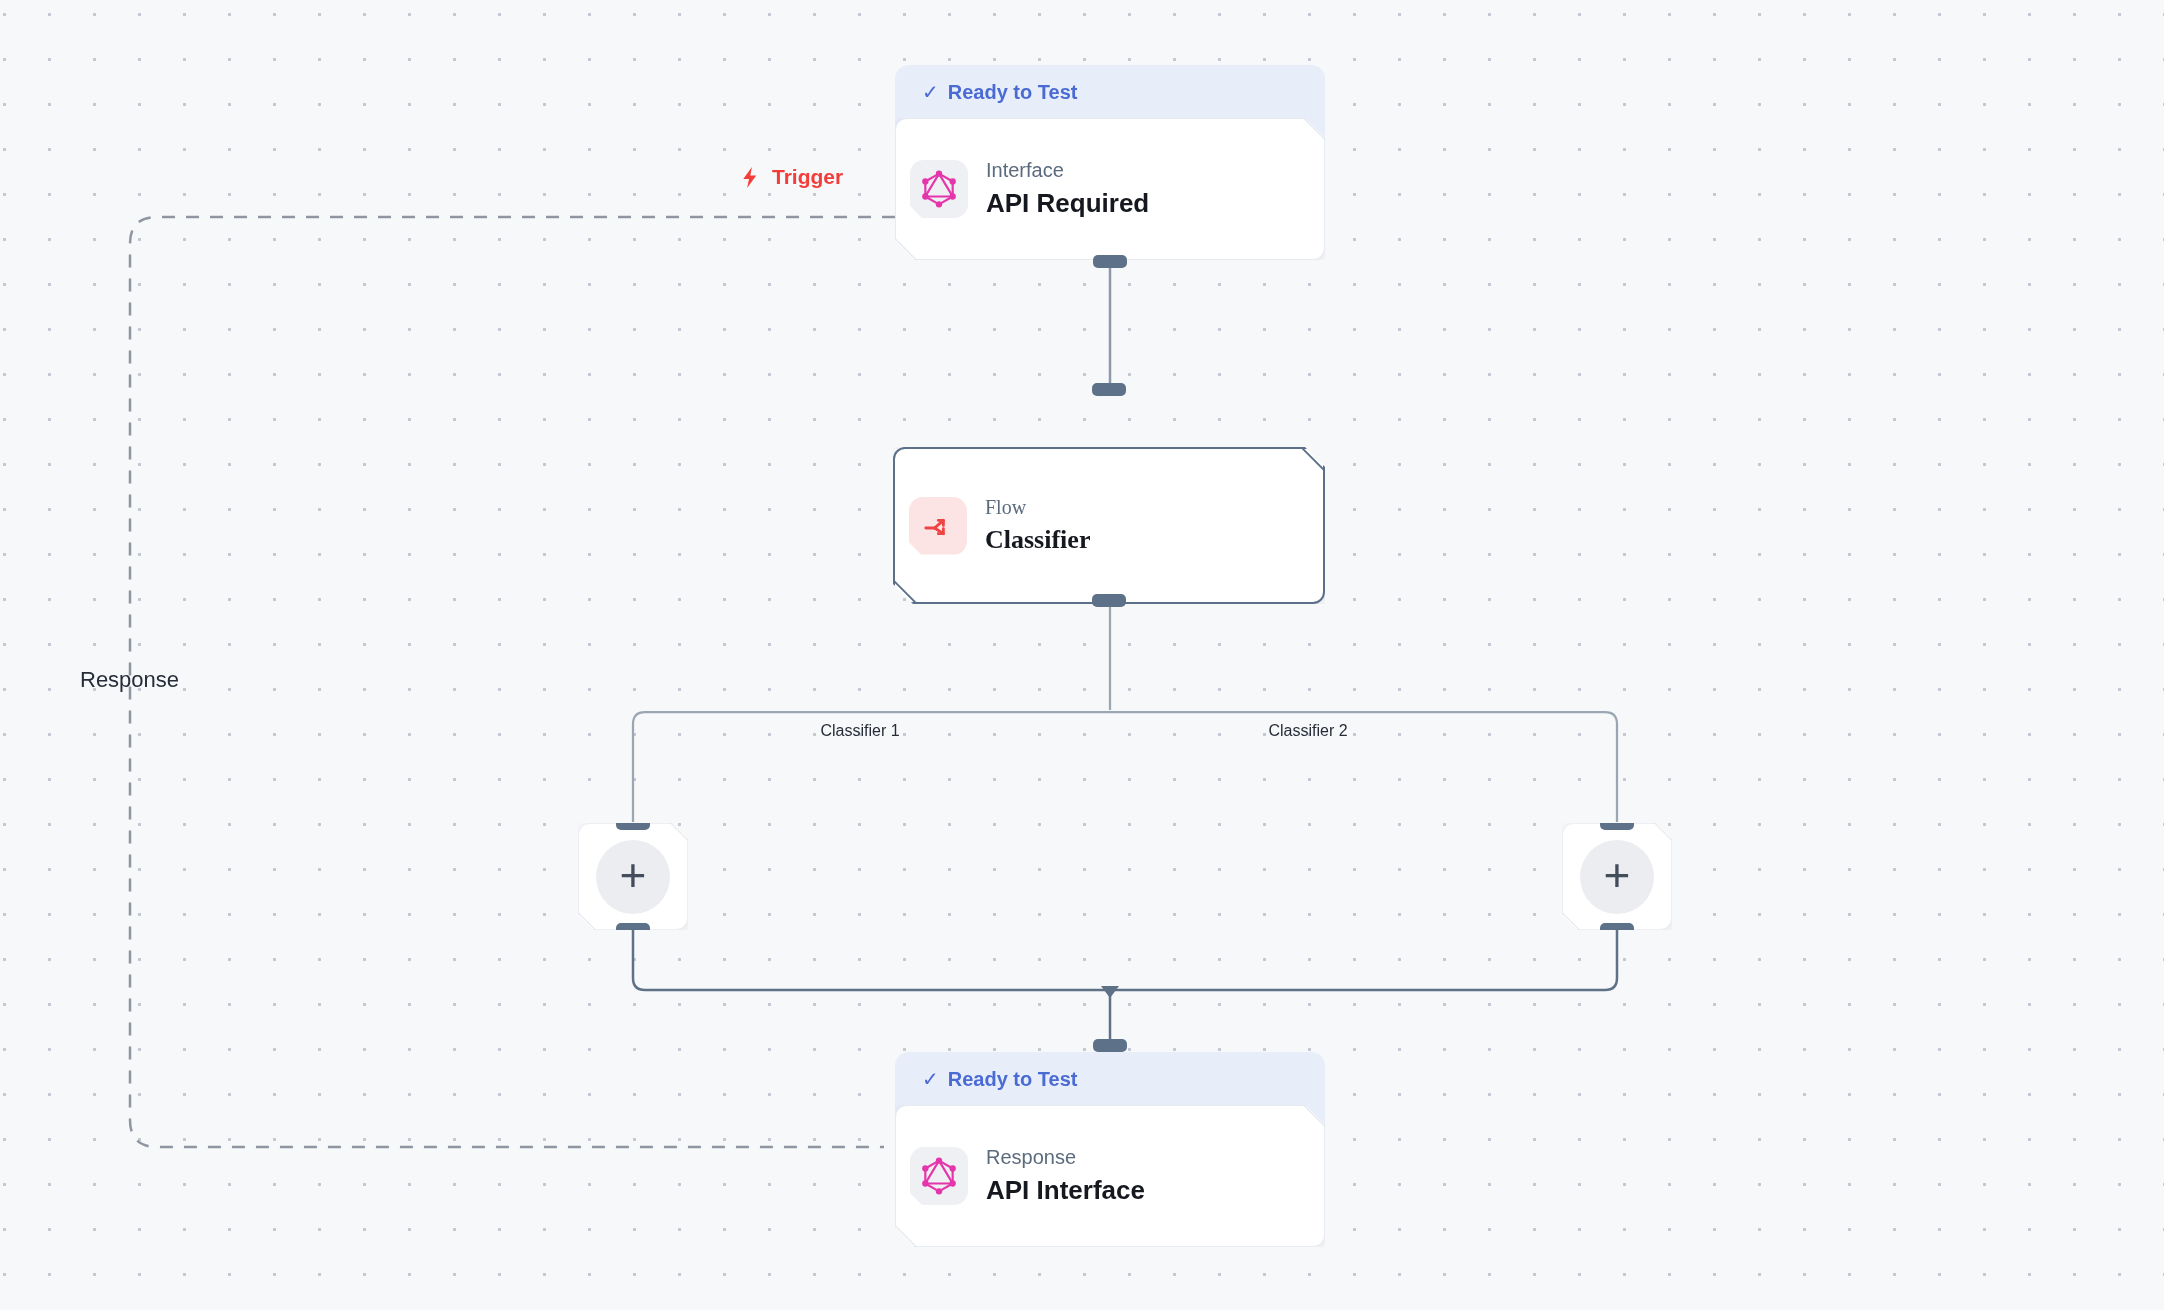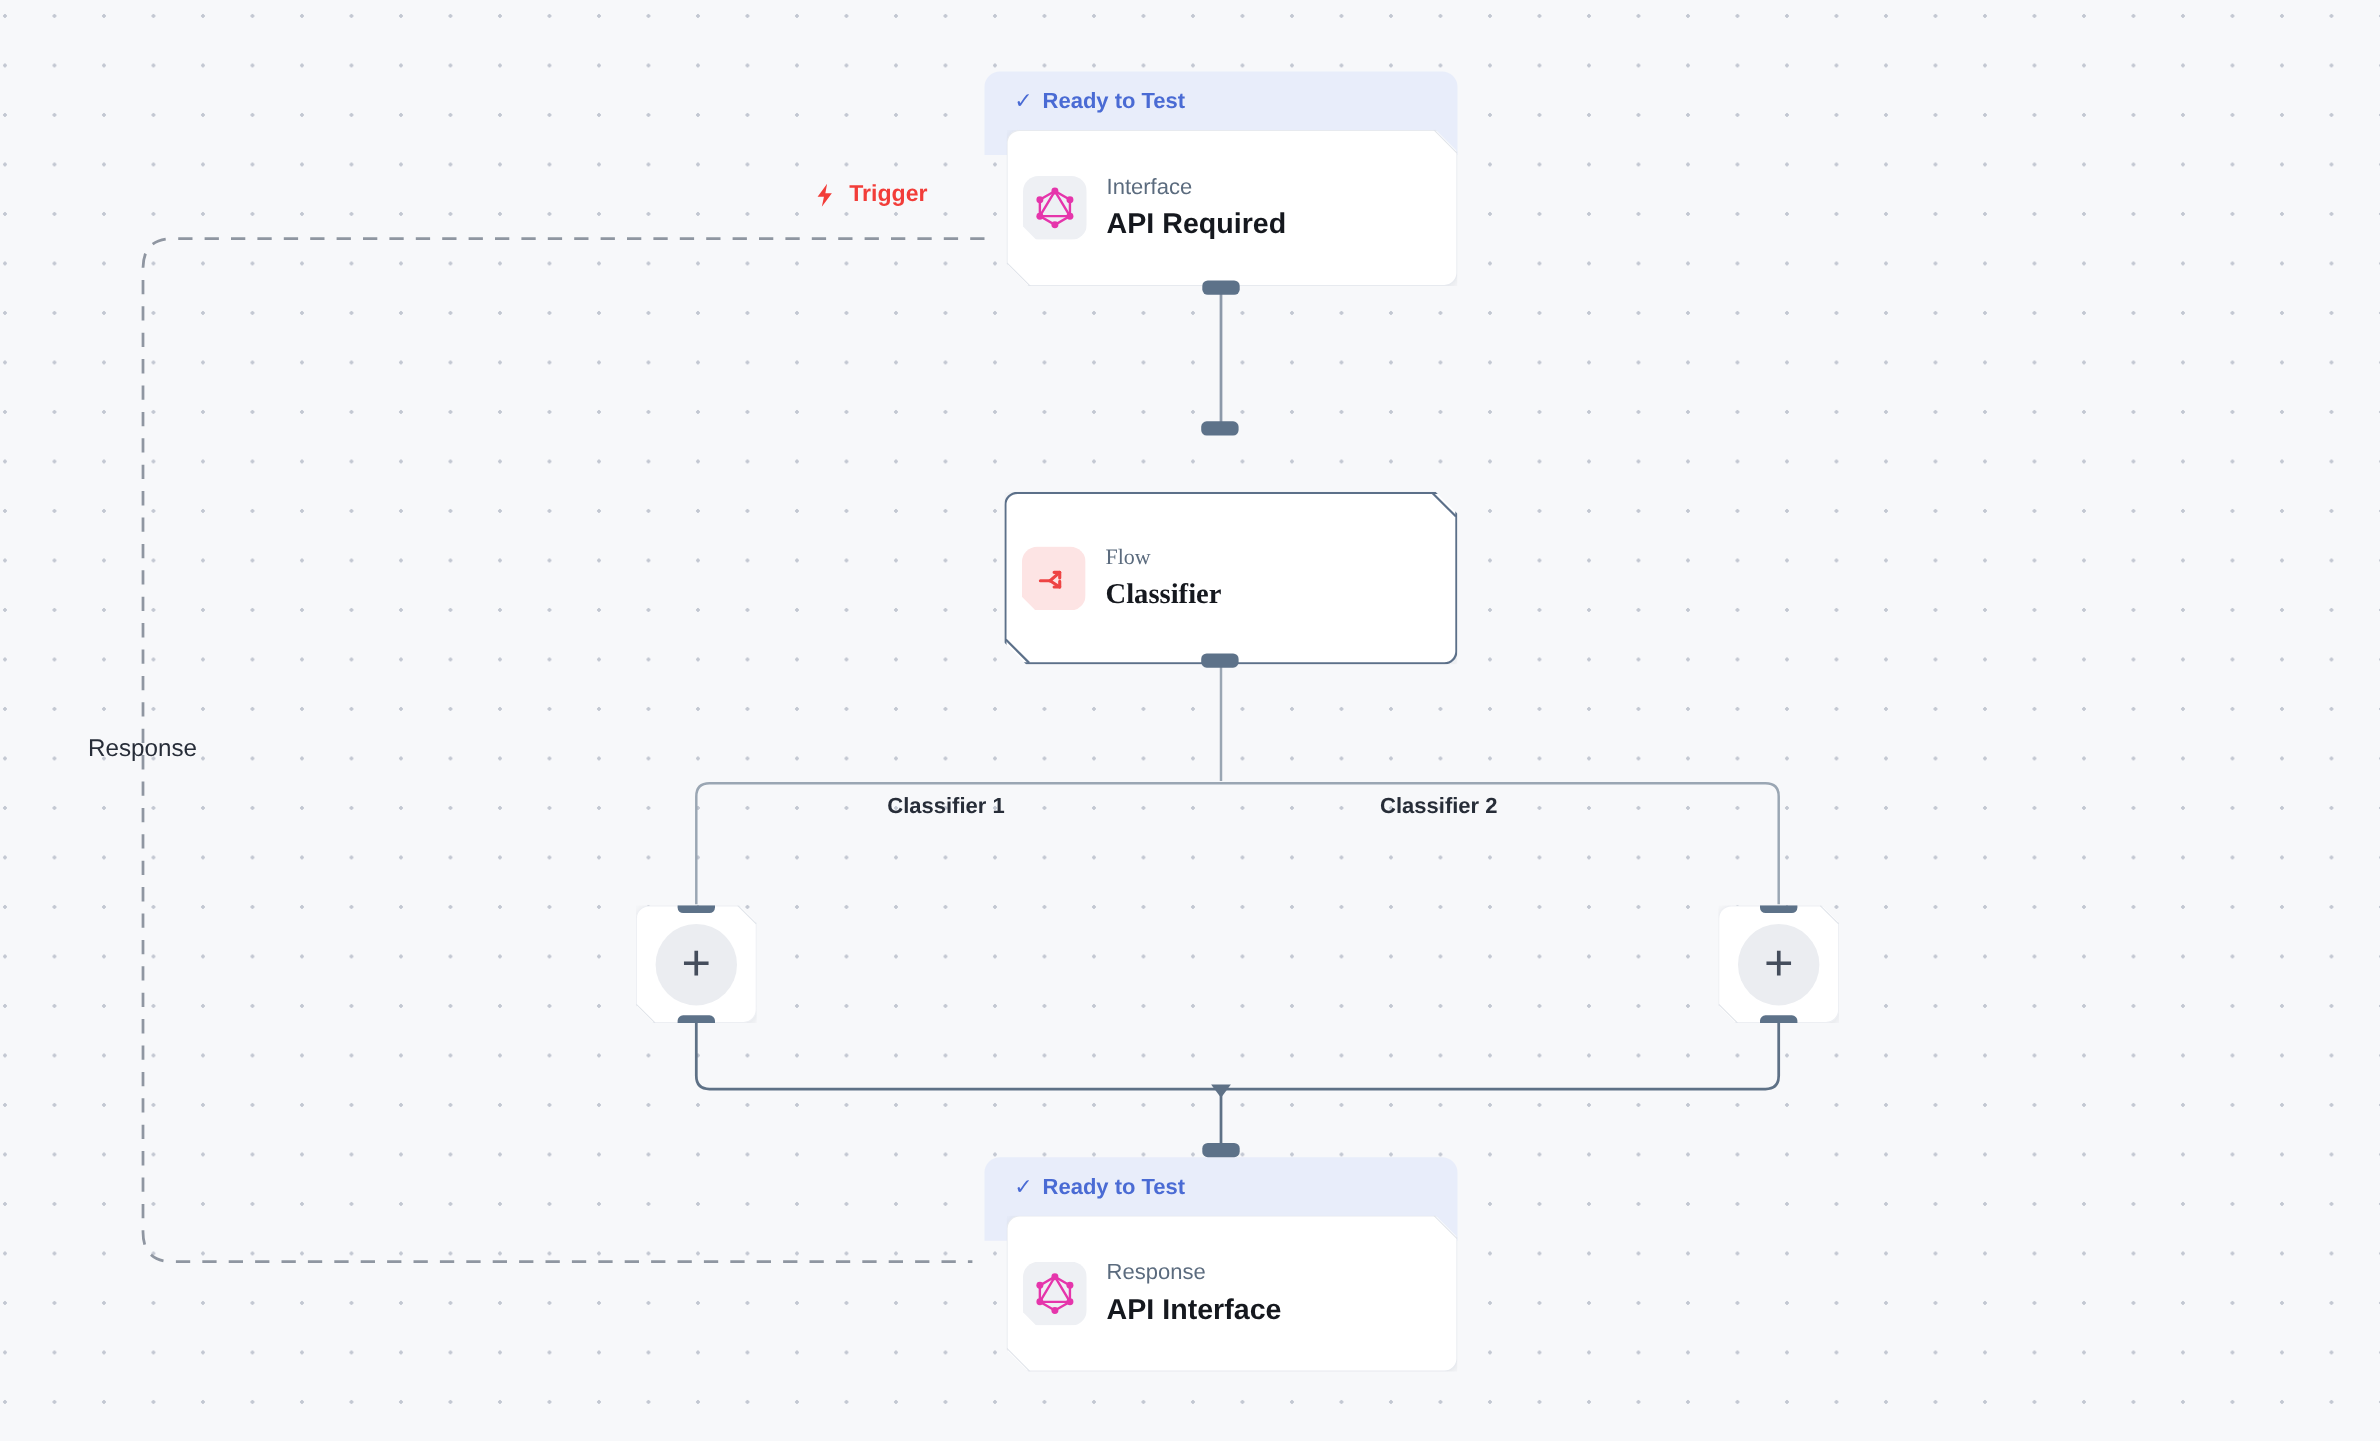--- a/index.html
+++ b/index.html
@@ -22,21 +22,20 @@
   .badge.ready{background:#e8edfa;color:#4a6bd4;}
   .badge.warning{background:#fbe9a1;color:#8b6c14;}
   .badge .glyph{font-size:20px;line-height:1;}
 
   .card{
     position:absolute;left:0;right:0;background:#ffffff;
     border:1px solid #e7eaef;border-radius:12px;box-sizing:border-box;
     clip-path:polygon(0 0, calc(100% - 20px) 0, 100% 20px, 100% 100%, 20px 100%, 0 calc(100% - 20px));
     display:flex;align-items:center;gap:18px;padding:0 14px;
     filter:drop-shadow(0 2px 5px rgba(25,35,60,0.10));
-    margin-left:20px;
   }
   .card::before{content:'';position:absolute;width:30px;height:1px;background:#e0e4ea;top:9px;right:-5px;transform:rotate(45deg);}
   .card::after {content:'';position:absolute;width:30px;height:1px;background:#e0e4ea;bottom:9px;left:-5px;transform:rotate(45deg);}
   .card.selected{border:2px solid #5c7089;}
   .card.selected::before,.card.selected::after{height:2px;background:#5c7089;}
 
   .tile{
     width:58px;height:58px;border-radius:14px;flex:0 0 auto;
     clip-path:polygon(0 0,100% 0,100% 100%,12px 100%,0 calc(100% - 12px));
     display:flex;align-items:center;justify-content:center;
@@ -61,21 +60,21 @@
   .add-circle{
     position:absolute;width:74px;height:74px;border-radius:50%;background:#ebedf1;
     left:17px;top:16px;display:flex;align-items:center;justify-content:center;
     font-size:46px;font-weight:300;color:#444d5c;line-height:1;padding-bottom:4px;box-sizing:border-box;
   }
 
   
   .edge-label{position:absolute;z-index:4;}
   .trigger-label{left:742px;top:165px;display:flex;align-items:center;gap:14px;color:#f23d39;font-size:21px;font-weight:bold;}
   .response-label{left:80px;top:667px;font-size:22px;color:#272d38;}
-  .branch-label{font-size:20px;color:#272d38;width:160px;text-align:center;top:722px;font-weight:bold;}
+  .branch-label{font-size:16px;color:#272d38;width:160px;text-align:center;top:722px;}
   .branch-label.left{left:780px;}
   .branch-label.right{left:1228px;}
 </style>
 </head>
 <body>
 
 <div class="canvas">
 
   <svg class="edges" width="2164" height="1310" viewBox="0 0 2164 1310">
 

